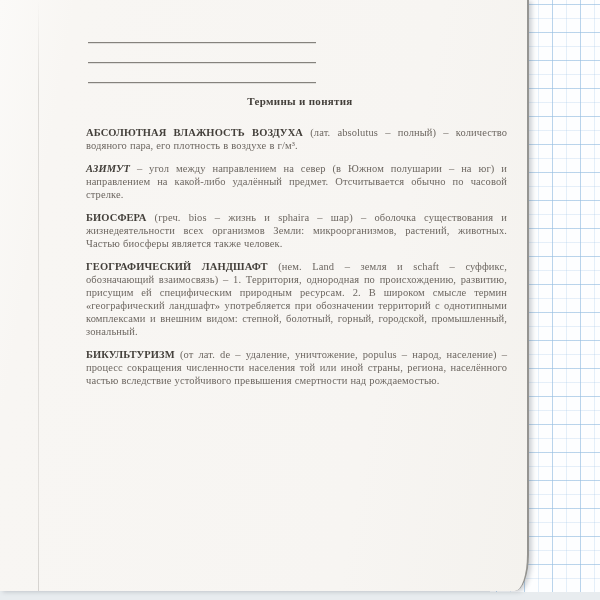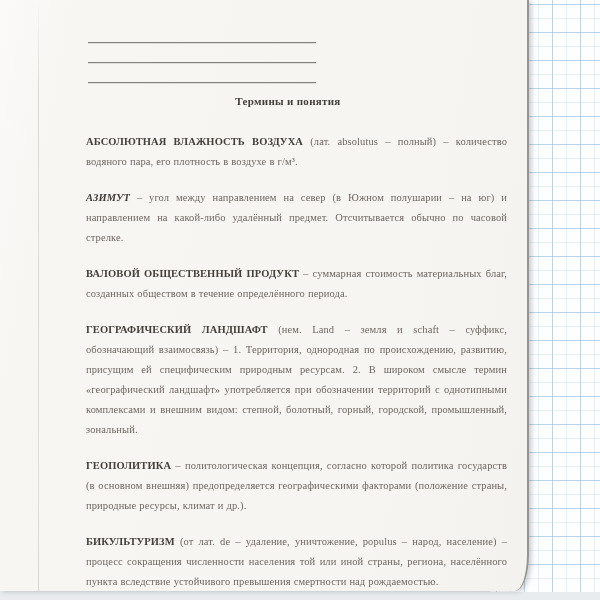--- a/index.html
+++ b/index.html
@@ -32,30 +32,30 @@
   .page::before{
     content:"";position:absolute;top:0;left:38px;width:1px;height:100%;
     background:linear-gradient(to bottom,rgba(185,182,178,0.0),rgba(185,182,178,0.45) 15%,rgba(185,182,178,0.35) 85%,rgba(185,182,178,0.55));
   }
   .blank-lines{position:absolute;left:88px;top:42px;width:228px;}
   .blank-line{
     height:1px;background:#85827d;margin:0 0 19px 0;
     box-shadow:0 0.5px 0 rgba(133,130,125,0.4);
   }
   .heading{
-    position:absolute;left:86px;top:95px;width:404px;
+    position:absolute;left:98px;top:95px;width:404px;
     text-align:center;font-weight:bold;font-size:11px;
     letter-spacing:0.3px;
   }
   .entries{
     position:absolute;left:86px;top:116px;width:421px;
   }
   .entry{
-    margin:16px 0 7px 0;
-    font-size:10.5px;line-height:20px;
+    margin:10px 0 7px 0;
+    font-size:10.5px;line-height:13px;
     text-align:justify;
     letter-spacing:0.1px;
     word-spacing:0.3px;
   }
   .term{font-weight:bold;}
 </style>
 </head>
 <body>
 
 <div class="grid-paper"></div>
@@ -66,19 +66,18 @@
     <div class="blank-line"></div>
     <div class="blank-line"></div>
     <div class="blank-line"></div>
   </div>
 
   <div class="heading" style="color: rgb(68, 64, 59);">Термины и понятия</div>
 
   <div class="entries">
     <p class="entry" style="color: rgb(109, 103, 97);"><span class="term" style="color: rgb(68, 64, 59);">АБСОЛЮТНАЯ ВЛАЖНОСТЬ ВОЗДУХА</span><span> (лат. absolutus – полный) – количество водяного пара, его плотность в воздухе в г/м³.</span></p>
     <p class="entry" style="color: rgb(109, 103, 97);"><span class="term" style="color: rgb(68, 64, 59); font-style: italic;">АЗИМУТ</span><span> – угол между направлением на север (в Южном полушарии – на юг) и направлением на какой-либо удалённый предмет. Отсчитывается обычно по часовой стрелке.</span></p>
-    <p class="entry" style="color: rgb(109, 103, 97);"><span class="term" style="color: rgb(68, 64, 59);">ВАЛОВОЙ ОБЩЕСТВЕННЫЙ ПРОДУКТ</span><span> – суммарная стоимость материальных благ, созданных обществом в течение определённого периода.</span></p>
+    <p class="entry" style="color: rgb(109, 103, 97);"><span class="term" style="color: rgb(68, 64, 59);">БИОСФЕРА</span><span> (греч. bios – жизнь и sphaira – шар) – оболочка существования и жизнедеятельности всех организмов Земли: микроорганизмов, растений, животных. Частью биосферы является также человек.</span></p>
     <p class="entry" style="color: rgb(109, 103, 97);"><span class="term" style="color: rgb(68, 64, 59);">ГЕОГРАФИЧЕСКИЙ ЛАНДШАФТ</span><span> (нем. Land – земля и schaft – суффикс, обозначающий взаимосвязь) – 1. Территория, однородная по происхождению, развитию, присущим ей специфическим природным ресурсам. 2. В широком смысле термин «географический ландшафт» употребляется при обозначении территорий с однотипными комплексами и внешним видом: степной, болотный, горный, городской, промышленный, зональный.</span></p>
-    <p class="entry" style="color: rgb(109, 103, 97);"><span class="term" style="color: rgb(68, 64, 59);">ГЕОПОЛИТИКА</span><span> – политологическая концепция, согласно которой политика государств (в основном внешняя) предопределяется географическими факторами (положение страны, природные ресурсы, климат и др.).</span></p>
-    <p class="entry" style="color: rgb(109, 103, 97);"><span class="term" style="color: rgb(68, 64, 59);">БИКУЛЬТУРИЗМ</span><span> (от лат. de – удаление, уничтожение, populus – народ, население) – процесс сокращения численности населения той или иной страны, региона, населённого пункта вследствие устойчивого превышения смертности над рождаемостью.</span></p>
+    <p class="entry" style="color: rgb(109, 103, 97);"><span class="term" style="color: rgb(68, 64, 59);">БИКУЛЬТУРИЗМ</span><span> (от лат. de – удаление, уничтожение, populus – народ, население) – процесс сокращения численности населения той или иной страны, региона, населённого частью вследствие устойчивого превышения смертности над рождаемостью.</span></p>
   </div>
 
 </div>
 
 </body></html>

